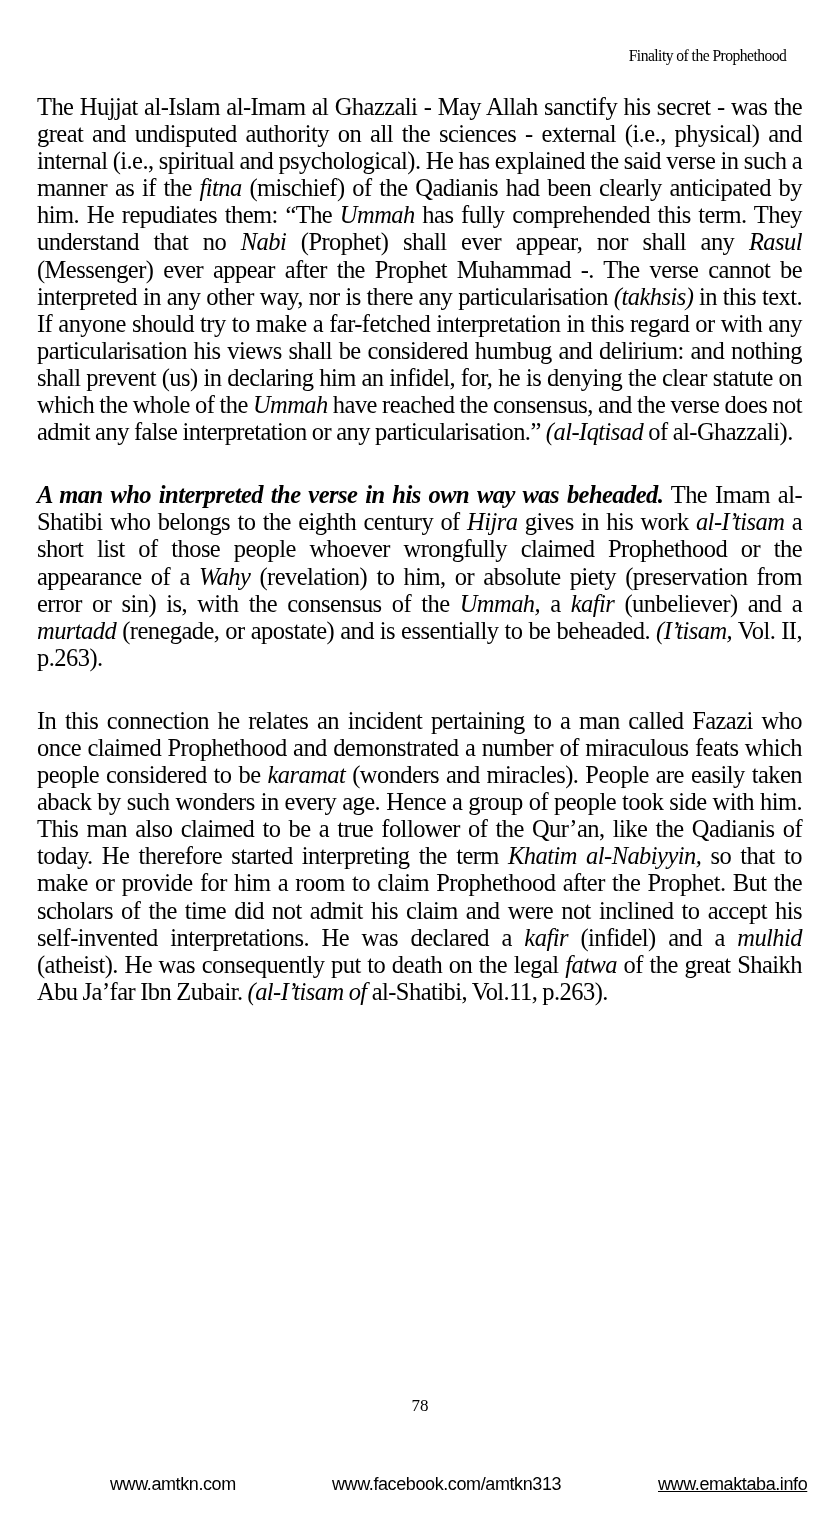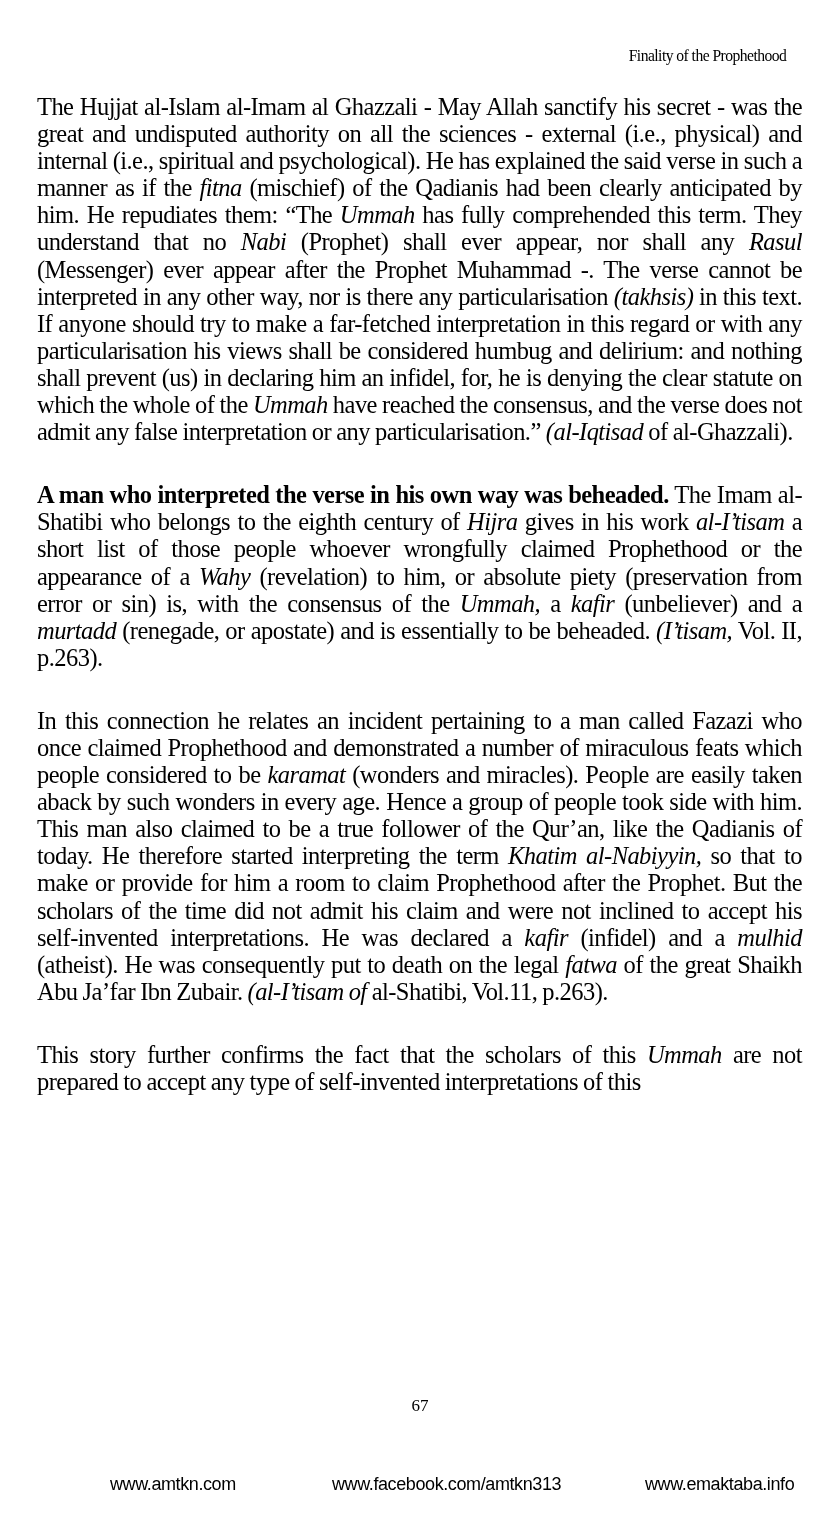--- a/index.html
+++ b/index.html
@@ -11,47 +11,46 @@
     letter-spacing: -0.6px; transform: scaleX(0.92); transform-origin: right center;
   }
   .body-text {
     position: absolute; left: 37px; top: 93px; width: 765px;
     font-family: "Liberation Serif", serif; font-size: 24.5px; line-height: 27.1px;
     letter-spacing: -0.55px; word-spacing: -0.5px;
   }
   .body-text p { margin: 0 0 36px 0; text-align: justify; }
   .body-text p:last-child { margin-bottom: 0; }
   i { font-style: italic; }
-  b { font-weight: bold; }
+  b { font-weight: bold; font-style: italic; }
   .page-number {
     position: absolute; left: 0; width: 840px; top: 1396px; text-align: center;
     font-family: "Liberation Serif", serif; font-size: 17px;
   }
   .footer {
     position: absolute; left: 0; top: 1474px; width: 840px; height: 24px;
     font-family: "Liberation Sans", sans-serif; font-size: 18px; letter-spacing: -0.4px; margin-left: 44px;
   }
   .footer span { position: absolute; top: 0; }
   .footer .l1 { left: 66px; }
   .footer .l2 { left: 288px; }
-  .footer .l3 { left: 601px; }
+  .footer .l3 { left: 614px; text-decoration: underline; }
 </style>
 </head>
 <body>
 
 <div class="page">
   <div class="running-head">Finality of the Prophethood</div>
 
   <div class="body-text" id="body-text">
     <p><span>The Hujjat al-Islam al-Imam al Ghazzali - May Allah sanctify his secret - was the great and undisputed authority on all the sciences - external (i.e., physical) and internal (i.e., spiritual and psychological). He has explained the said verse in such a manner as if the </span><i>fitna</i><span> (mischief) of the Qadianis had been clearly anticipated by him. He repudiates them: “The </span><i>Ummah</i><span> has fully comprehended this term. They understand that no </span><i>Nabi</i><span> (Prophet) shall ever appear, nor shall any </span><i>Rasul</i><span> (Messenger) ever appear after the Prophet Muhammad -. The verse cannot be interpreted in any other way, nor is there any particularisation </span><i>(takhsis)</i><span> in this text. If anyone should try to make a far-fetched interpretation in this regard or with any particularisation his views shall be considered humbug and delirium: and nothing shall prevent (us) in declaring him an infidel, for, he is denying the clear statute on which the whole of the </span><i>Ummah</i><span> have reached the consensus, and the verse does not admit any false interpretation or any particularisation.” </span><i>(al-Iqtisad</i><span> of al-Ghazzali).</span></p>
     <p><b>A man who interpreted the verse in his own way was beheaded.</b><span> The Imam al-Shatibi who belongs to the eighth century of </span><i>Hijra</i><span> gives in his work </span><i>al-I’tisam</i><span> a short list of those people whoever wrongfully claimed Prophethood or the appearance of a </span><i>Wahy</i><span> (revelation) to him, or absolute piety (preservation from error or sin) is, with the consensus of the </span><i>Ummah,</i><span> a </span><i>kafir</i><span> (unbeliever) and a </span><i>murtadd</i><span> (renegade, or apostate) and is essentially to be beheaded. </span><i>(I’tisam,</i><span> Vol. II, p.263).</span></p>
     <p><span>In this connection he relates an incident pertaining to a man called Fazazi who once claimed Prophethood and demonstrated a number of miraculous feats which people considered to be </span><i>karamat</i><span> (wonders and miracles). People are easily taken aback by such wonders in every age. Hence a group of people took side with him. This man also claimed to be a true follower of the Qur’an, like the Qadianis of today. He therefore started interpreting the term </span><i>Khatim al-Nabiyyin,</i><span> so that to make or provide for him a room to claim Prophethood after the Prophet. But the scholars of the time did not admit his claim and were not inclined to accept his self-invented interpretations. He was declared a </span><i>kafir</i><span> (infidel) and a </span><i>mulhid</i><span> (atheist). He was consequently put to death on the legal </span><i>fatwa</i><span> of the great Shaikh Abu Ja’far Ibn Zubair. </span><i>(al-I’tisam of</i><span> al-Shatibi, Vol.11, p.263).</span></p>
-    <p><span>This story further confirms the fact that the scholars of this </span><i>Ummah</i><span> are not prepared to accept any type of self-invented interpretations of this</span></p>
   </div>
 
-  <div class="page-number">67</div>
+  <div class="page-number">78</div>
 
   <div class="footer">
     <span class="l1">www.amtkn.com</span>
     <span class="l2">www.facebook.com/amtkn313</span>
     <span class="l3">www.emaktaba.info</span>
   </div>
 </div>
 
 </body></html>

